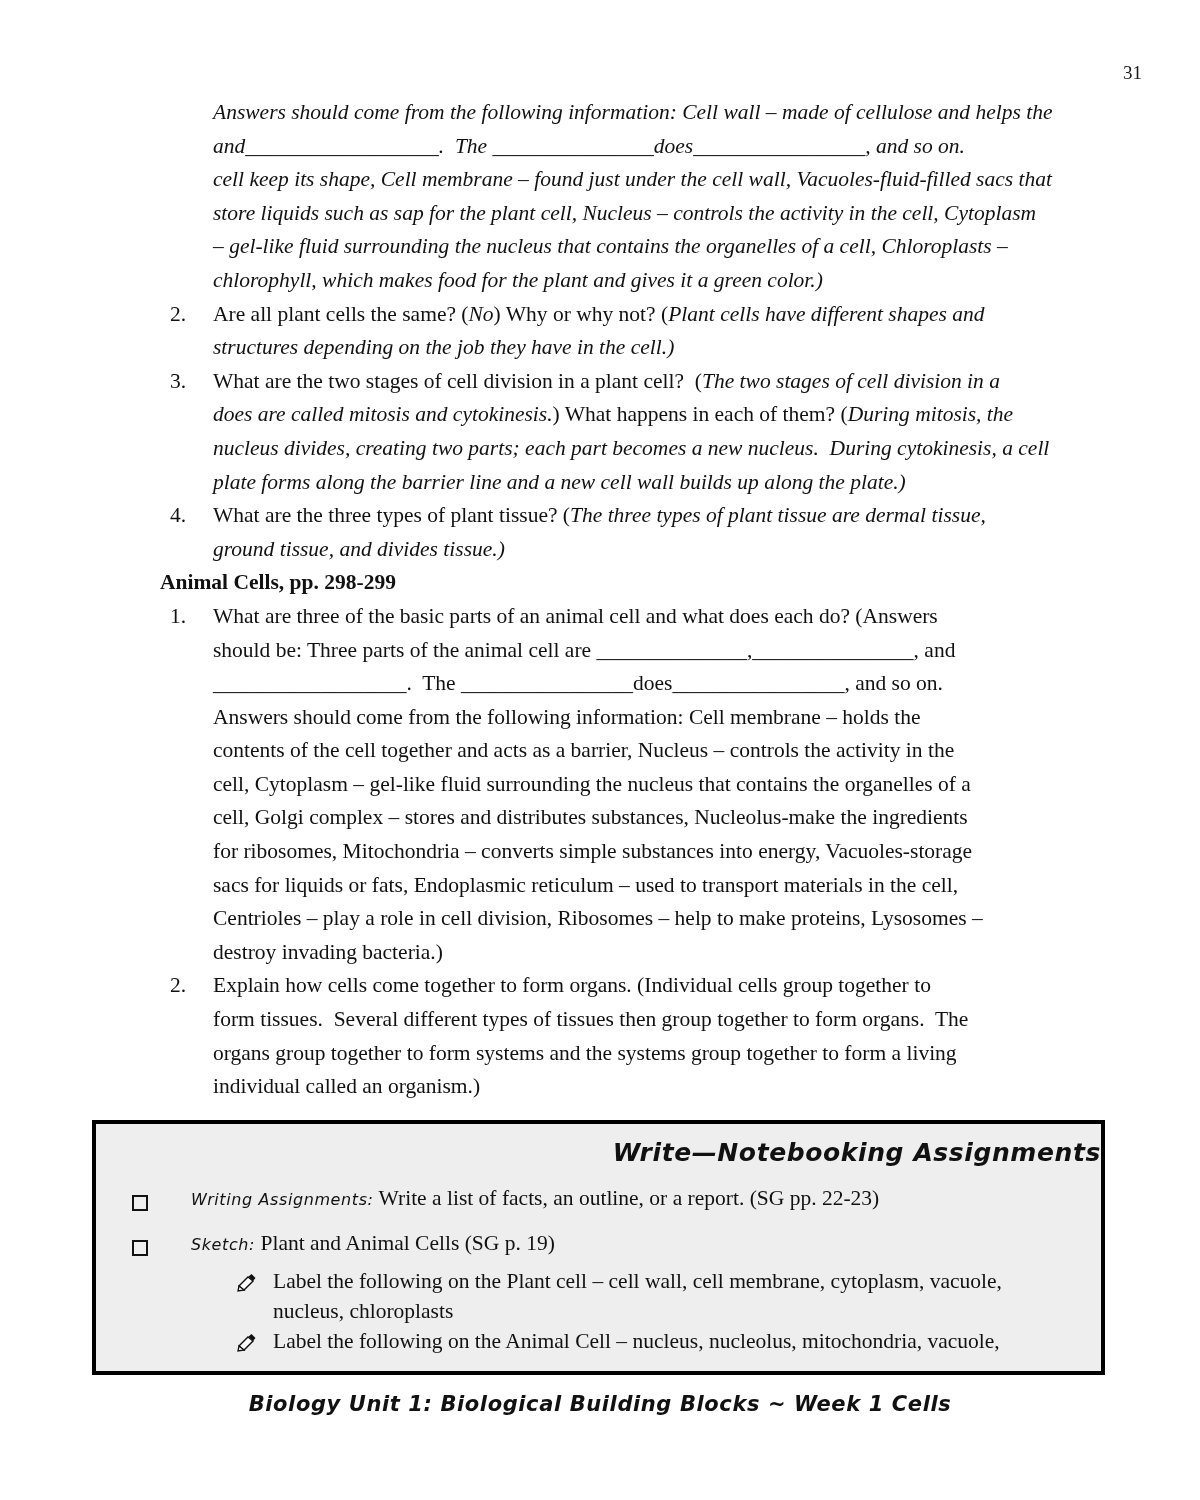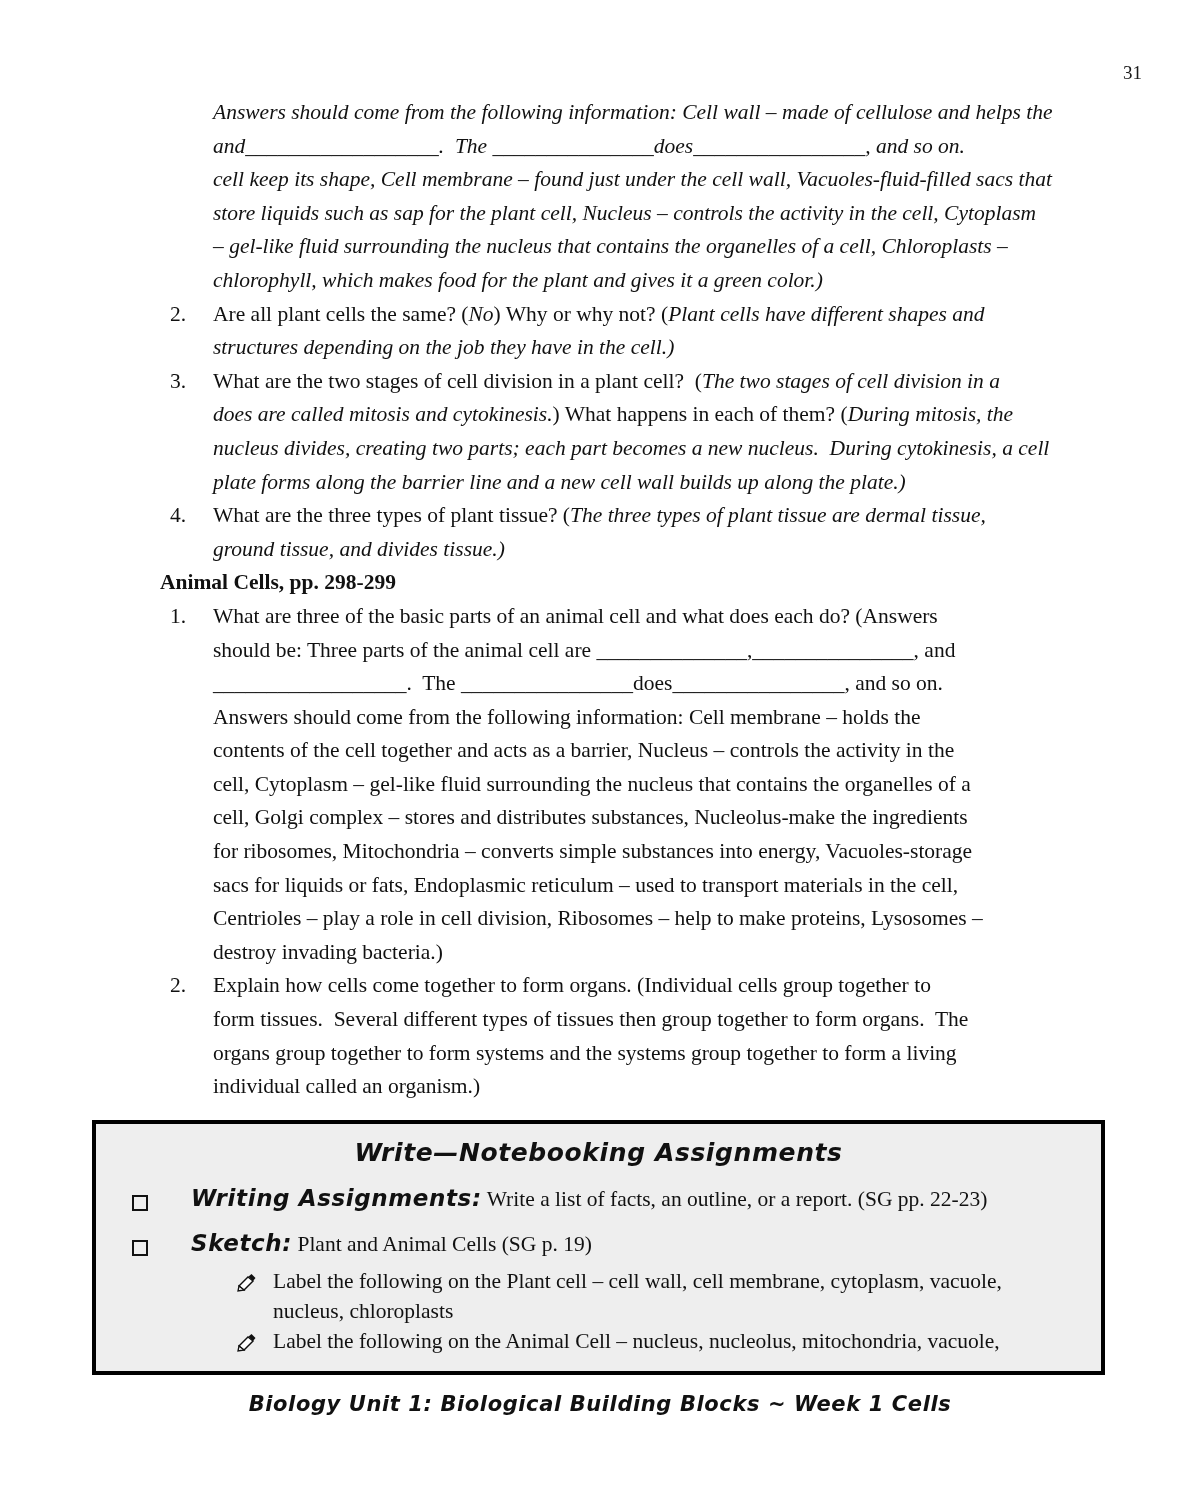--- a/index.html
+++ b/index.html
@@ -155,21 +155,21 @@
     position: absolute;
     left: 92px;
     top: 1120px;
     width: 1013px;
     height: 255px;
     border: 4px solid #000000;
     background: #eeeeee;
     box-sizing: border-box;
   }
   .assign-title {
-    text-align: center;
+    text-align: right;
     font-size: 25px;
     line-height: 34px;
     margin-top: 12px;
   }
   .assign-list {
     margin: 0;
     padding: 0;
     list-style: none;
   }
   .assign-item {
@@ -179,22 +179,22 @@
     font-size: 21.5px;
     line-height: 31px;
     margin-top: 13px;
   }
   .assign-item .cbx {
     position: absolute;
     left: 36px;
     top: 6px;
   }
   .assign-label {
-    font-size: 23px;
-    font-weight: bold;
+    font-size: 16px;
+    font-weight: normal;
   }
   .assign-body { font-size: 21.5px; }
 
   .sub-list {
     margin: 6px 0 0 0;
     padding: 0;
     list-style: none;
   }
   .sub-item {
     position: relative;

